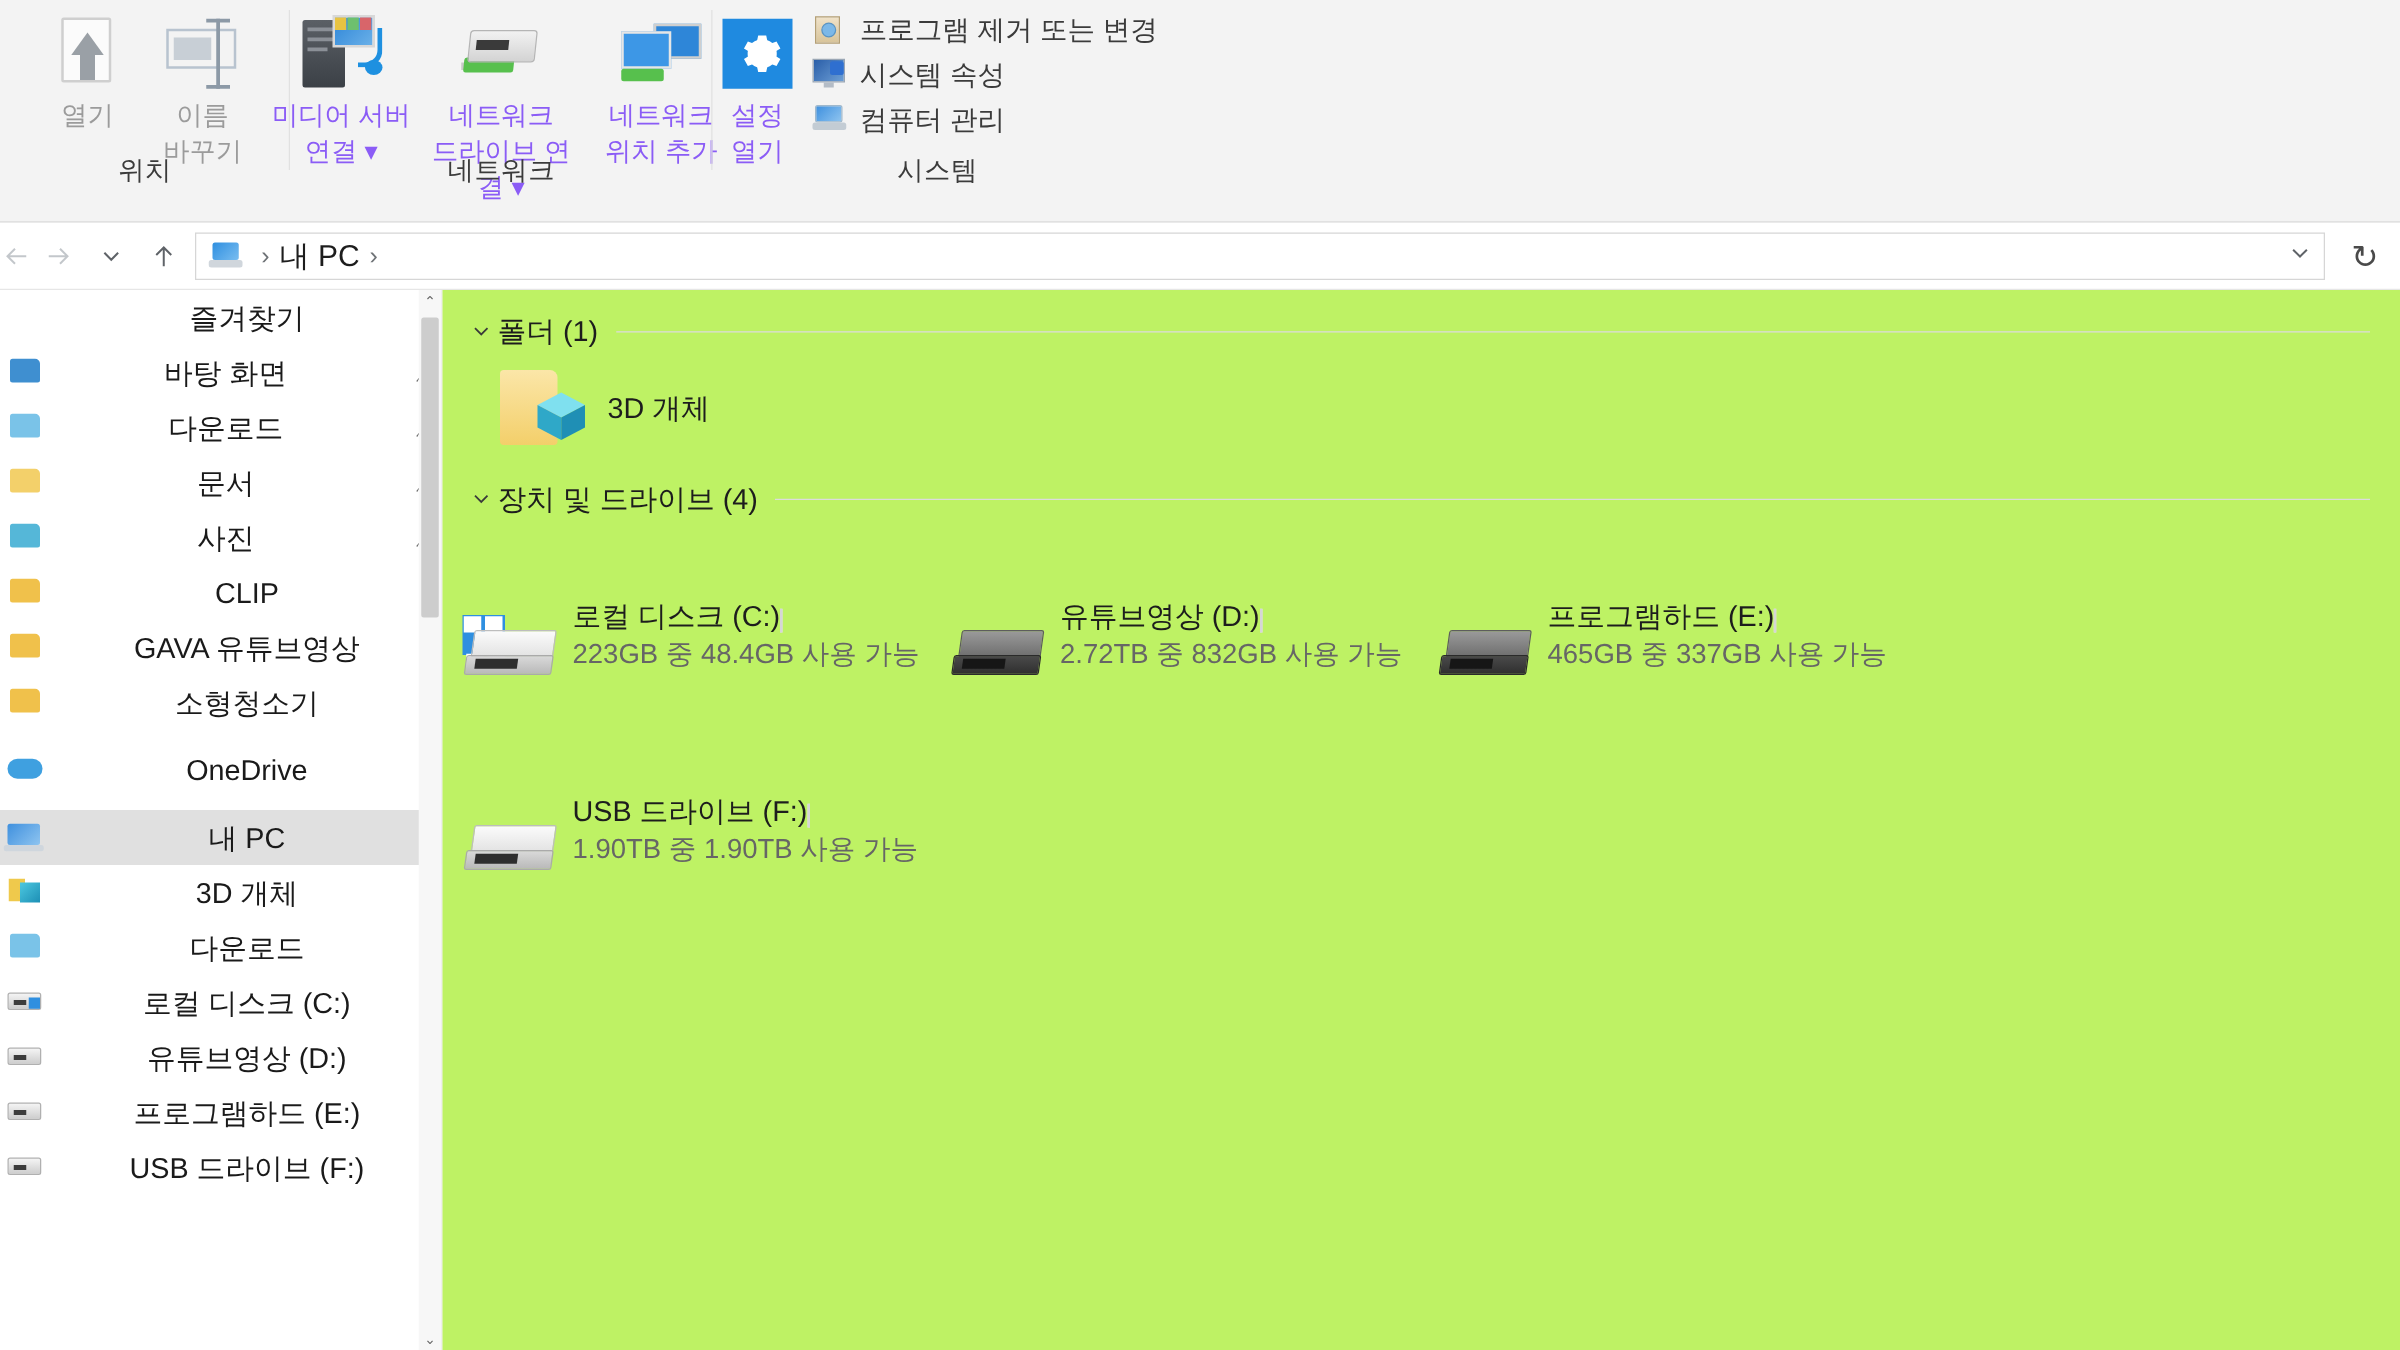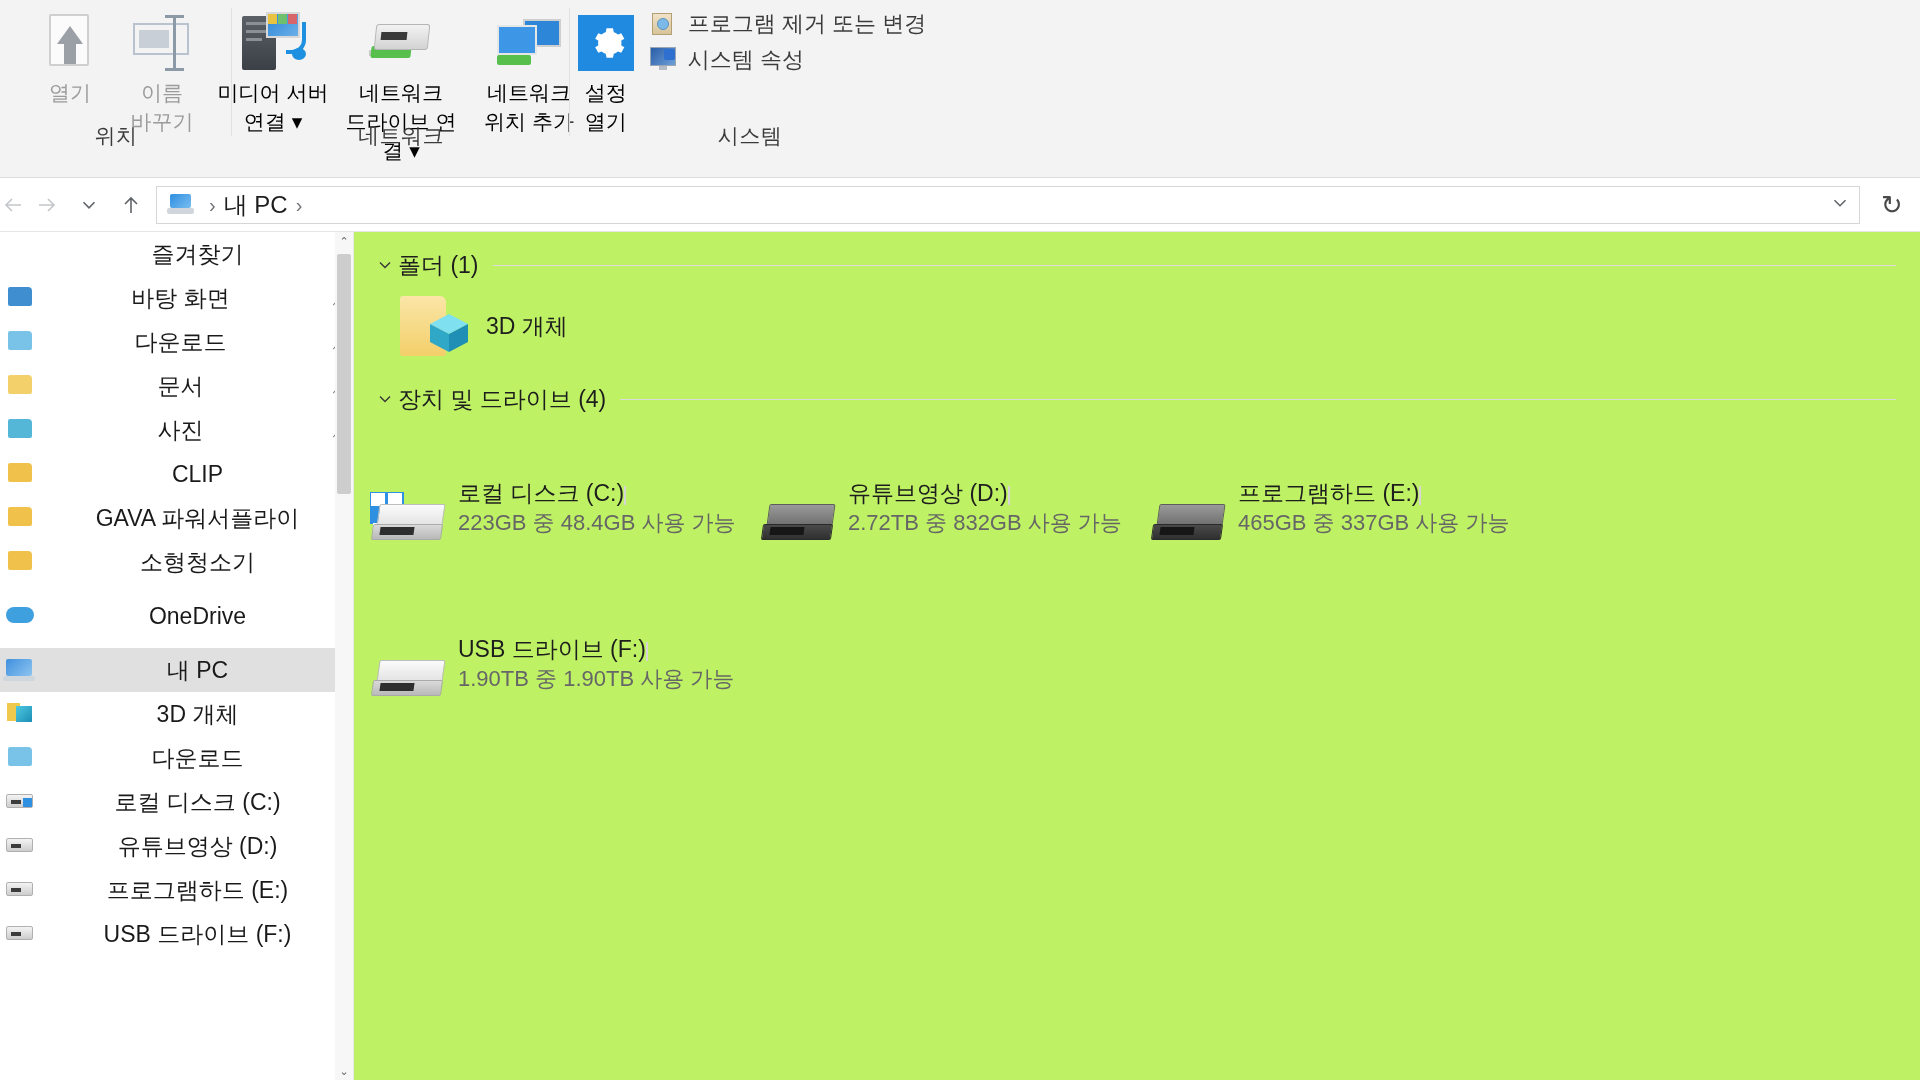--- a/index.html
+++ b/index.html
@@ -56,21 +56,21 @@
   .bigbtn {
     width: 92px;
     display: flex; flex-direction: column; align-items: center;
     padding-top: 6px;
     cursor: default;
   }
   .bigbtn.wide { width: 128px; }
   .bigbtn .bicon { height: 66px; display:flex; align-items:center; justify-content:center; }
   .bigbtn .blabel {
     margin-top: 2px;
-    font-size: 21px; line-height: 29px; color: #000000;
+    font-size: 21px; line-height: 29px; color: #8b5cf6;
     text-align: center; white-space: pre-line;
   }
   .bigbtn.disabled .blabel { color: #9b9b9b; }
 
   
   .ic-open { width: 50px; height: 58px; position: relative; }
   .ic-open .page {
     position:absolute; left:4px; top:0; width:40px; height:52px;
     background:#fbfbfb; border:2px solid #cfcfcf; border-radius:2px;
   }
@@ -439,20 +439,26 @@
                 <span class="ic-uninstall"><span class="bx"></span><span class="cd"></span></span>
               </span>
               <span>프로그램 제거 또는 변경</span>
             </div>
             <div class="smallitem">
               <span class="sicon">
                 <span class="ic-sysprop"><span class="scr"></span><span class="stand"></span><span class="chk"></span></span>
               </span>
               <span>시스템 속성</span>
             </div>
+            <div class="smallitem">
+              <span class="sicon">
+                <span class="ic-compmgmt"><span class="lid"></span><span class="base"></span></span>
+              </span>
+              <span>컴퓨터 관리</span>
+            </div>
           </div>
         </div>
         <div class="rgroup-title" style="left:60px;right:auto;width:240px;">시스템</div>
       </div>
 
     </div>
   </div>
 
   <div class="addrbar">
     <div class="navbtn dim" style="width:26px;">
@@ -560,21 +566,21 @@
         <span class="nicon">
             <span class="g-folder"></span>
           </span>
         <span class="nlabel">CLIP</span>
       </div>
 
       <div class="nav-item child">
         <span class="nicon">
             <span class="g-folder"></span>
           </span>
-        <span class="nlabel">GAVA 파워서플라이</span>
+        <span class="nlabel">GAVA 유튜브영상</span>
       </div>
 
       <div class="nav-item child">
         <span class="nicon">
             <span class="g-folder"></span>
           </span>
         <span class="nlabel">소형청소기</span>
       </div>
 
       <div style="height:10px;"></div>

